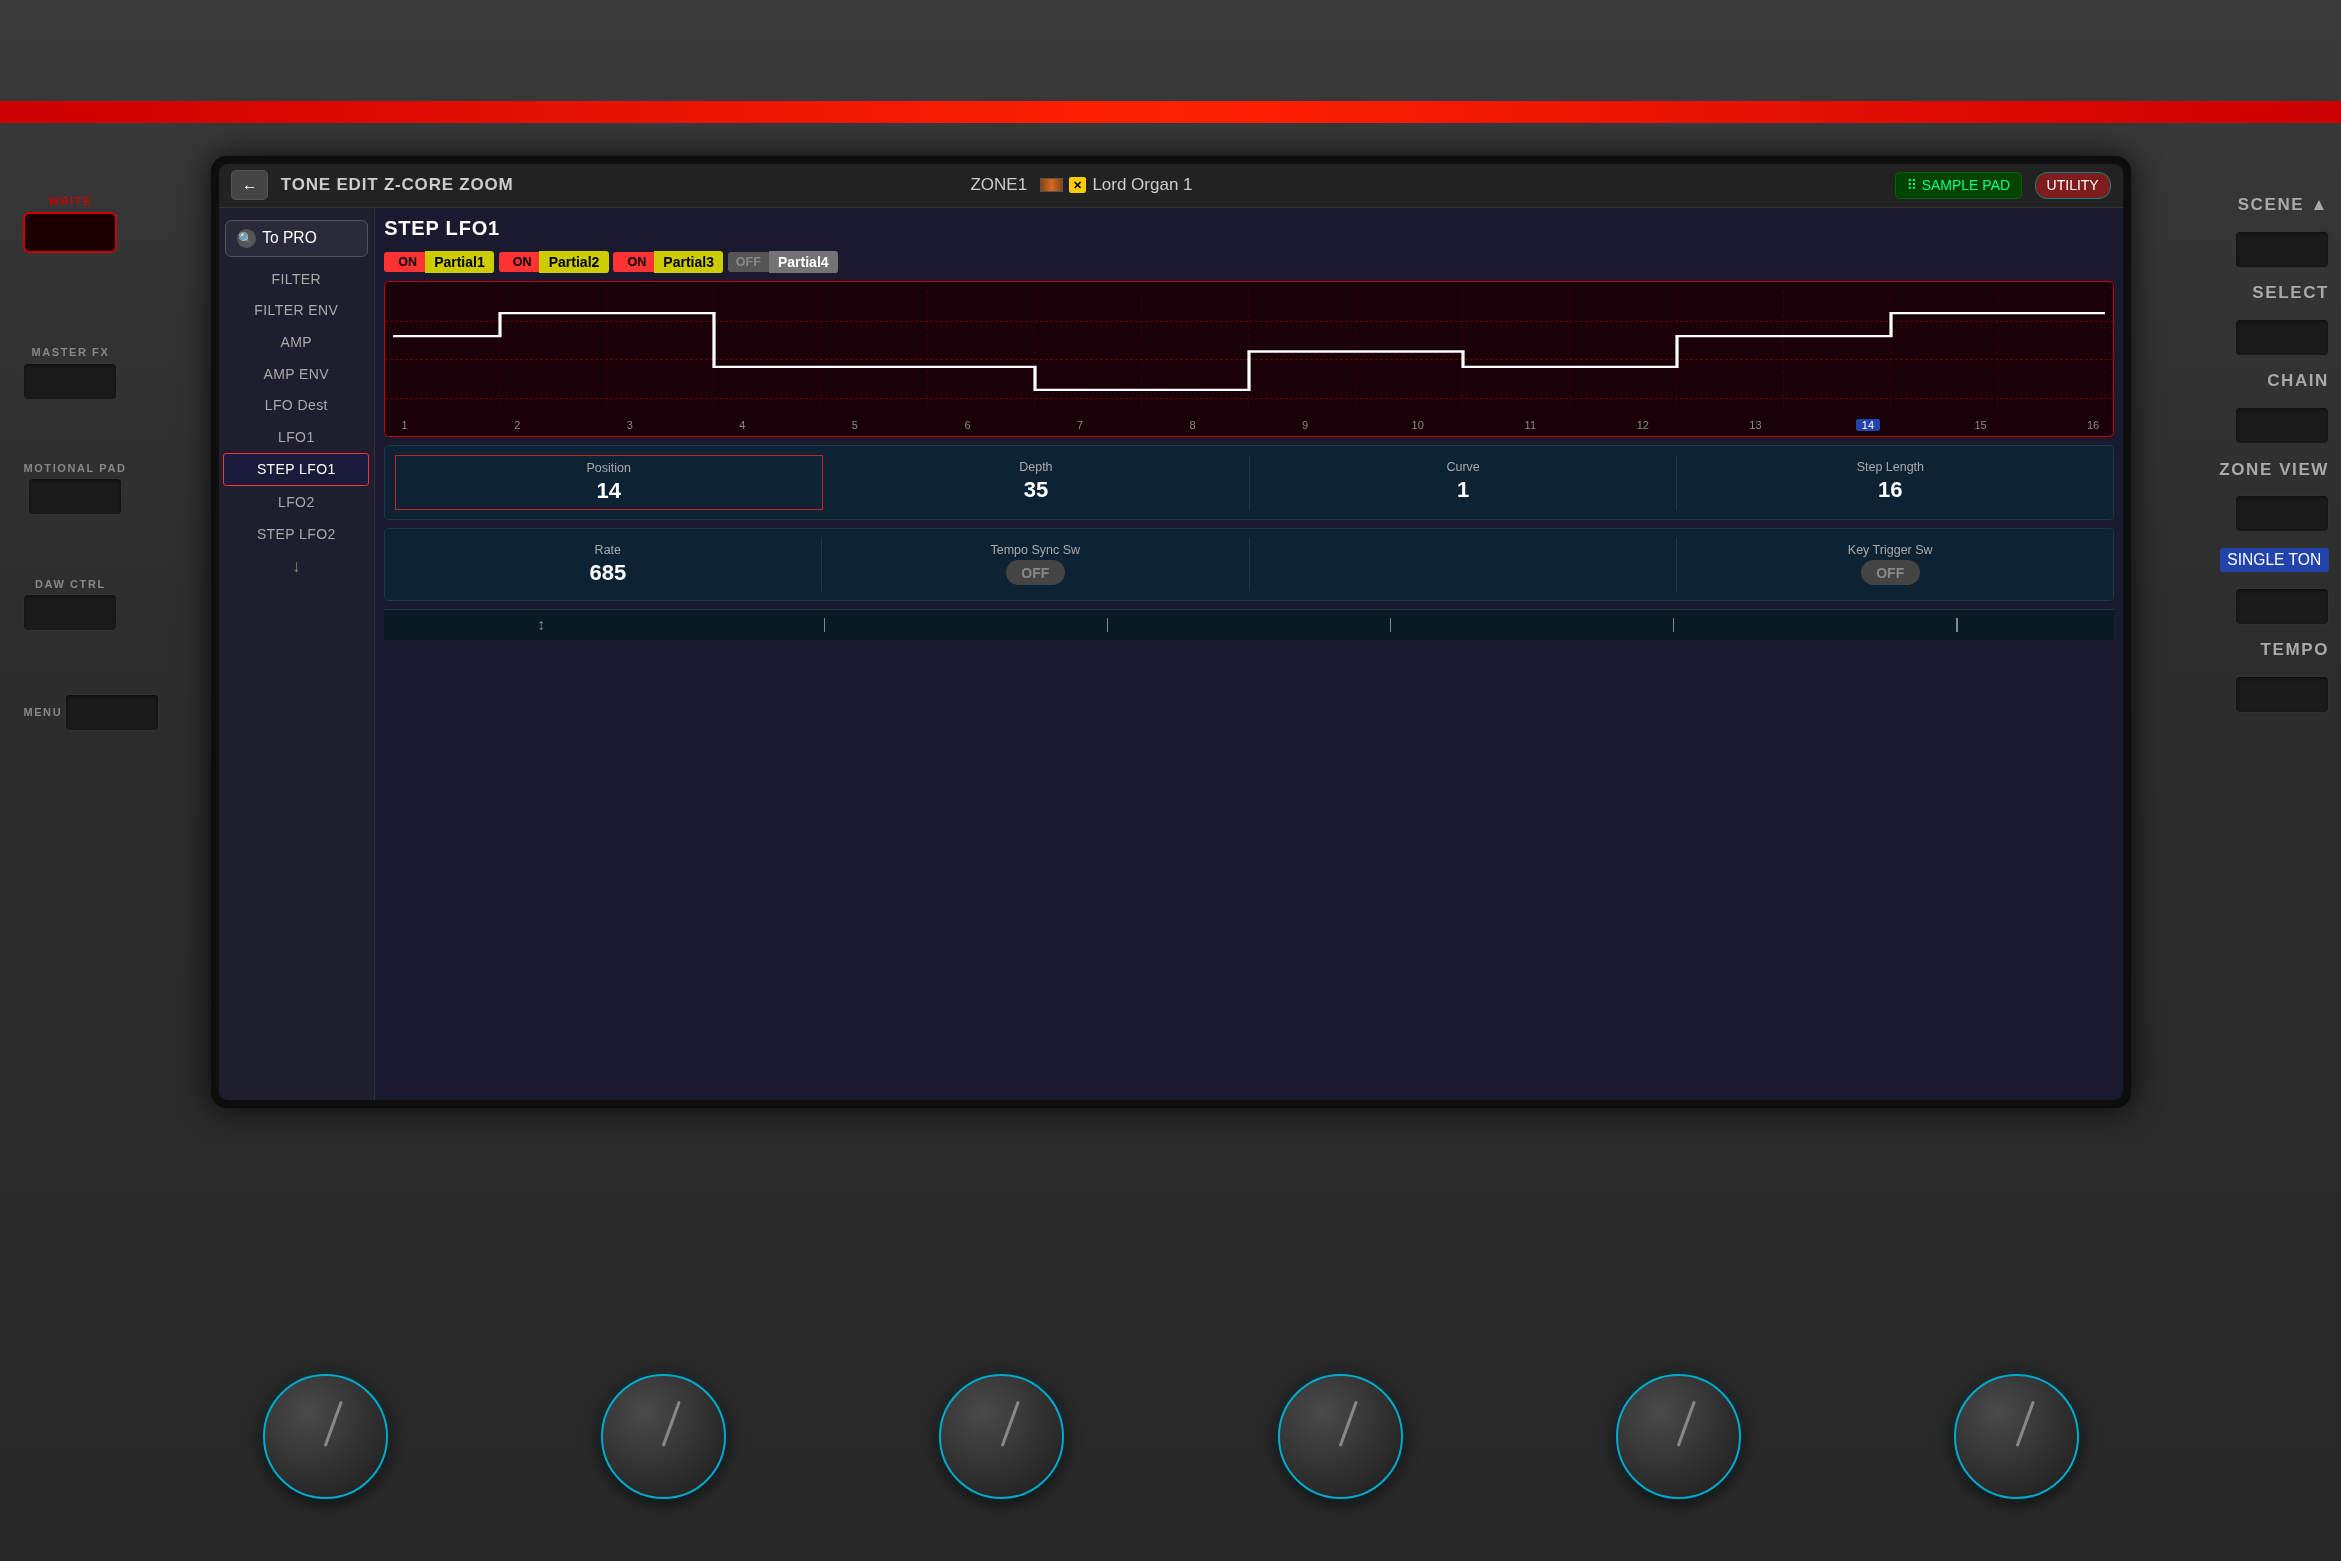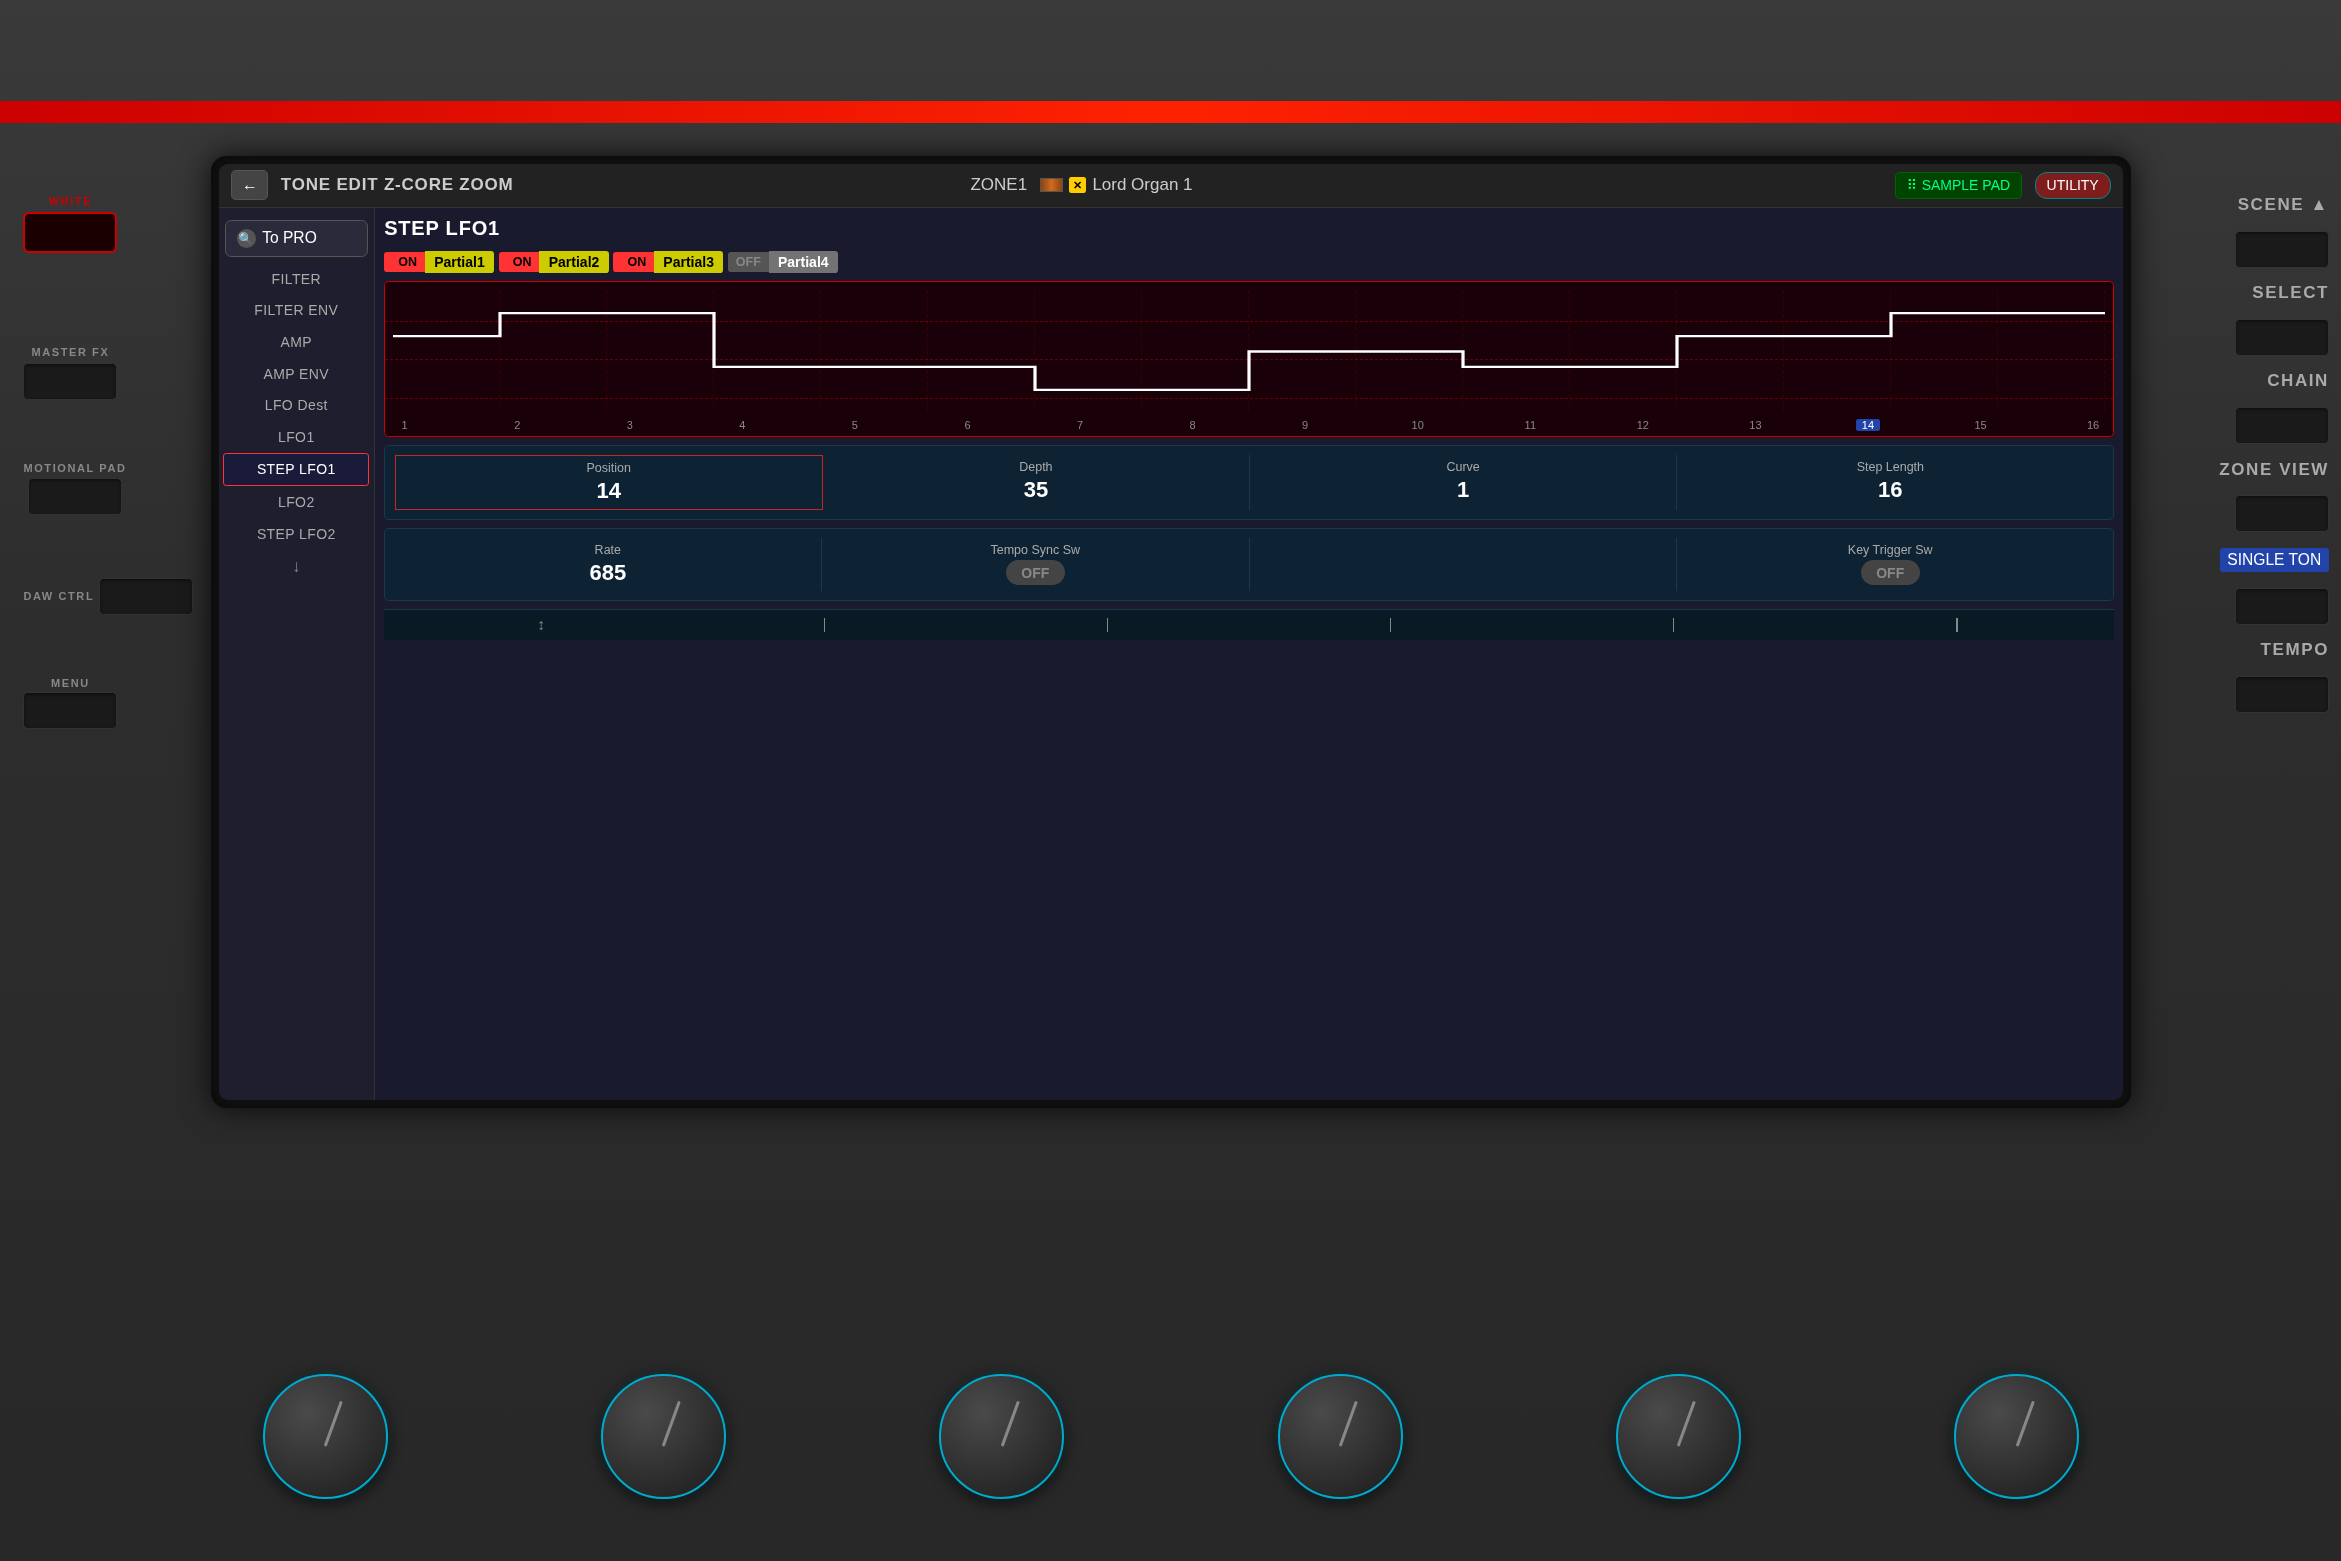--- a/index.html
+++ b/index.html
@@ -517,26 +517,26 @@
     <div style="display:flex;flex-direction:column;gap:4.7px;align-items:center;">
       <span class="left-label" style="color:#888;">MASTER FX</span>
       <button class="control-btn"></button>
     </div>
     <div style="height:31px;"></div>
     <div style="display:flex;flex-direction:column;gap:4.7px;align-items:center;">
       <span class="left-label" style="color:#888;">MOTIONAL PAD</span>
       <button class="control-btn"></button>
     </div>
     <div style="height:31px;"></div>
-    <div style="display:flex;flex-direction:row;gap:4.7px;align-items:center;">
+    <div style="display:flex;flex-direction:column;gap:4.7px;align-items:center;">
       <span class="left-label" style="color:#888;">DAW CTRL</span>
       <button class="control-btn"></button>
     </div>
     <div style="height:31px;"></div>
-    <div style="display:flex;flex-direction:column;gap:3px;align-items:center;">
+    <div style="display:flex;gap:3px;align-items:center;">
       <span class="left-label" style="color:#888;">MENU</span>
       <button class="control-btn"></button>
     </div>
   </div>
 
   <div class="right-labels">
     <span class="right-label">SCENE ▲</span>
     <button class="control-btn"></button>
     <span class="right-label">SELECT</span>
     <button class="control-btn"></button>

